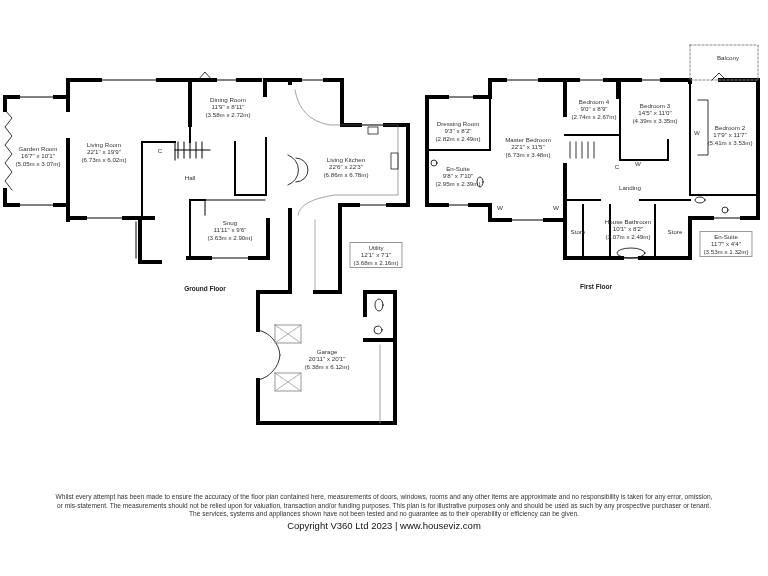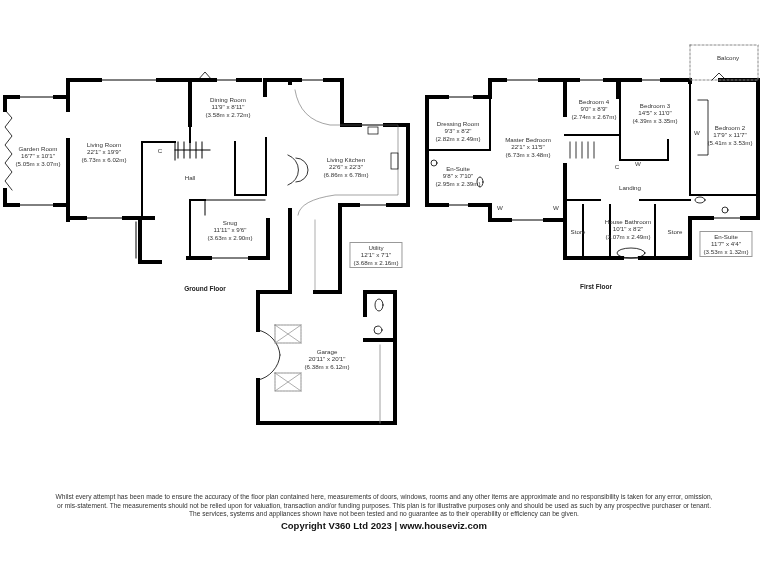--- a/index.html
+++ b/index.html
@@ -2,21 +2,21 @@
 <html><head>
 <meta charset="utf-8">
 <style>
   html, body { margin:0; padding:0; background:#ffffff; }
   body { width:768px; height:576px; position:relative; overflow:hidden; font-family:"Liberation Sans", sans-serif; color:#222; }
   svg.plan { position:absolute; left:0; top:0; }
   .lbl { position:absolute; text-align:center; font-size:6.2px; line-height:7.4px; color:#333; white-space:nowrap; transform:translateX(-50%); }
   .floor-title { position:absolute; font-size:6.5px; font-weight:bold; color:#222; transform:translateX(-50%); white-space:nowrap; }
   .boxed { border:1px solid #999; background:#fff; padding:1px 3px; }
   .footer { position:absolute; left:0; width:768px; top:493px; text-align:center; font-size:6.6px; line-height:8.6px; color:#333; }
-  .copyright { position:absolute; left:0; width:768px; top:520px; text-align:center; font-size:9.5px; font-weight:bold; color:#111; }
+  .copyright { position:absolute; left:0; width:768px; top:520px; text-align:center; font-size:9.5px; font-weight:normal; color:#111; }
 </style>
 </head>
 <body>
 
 <svg class="plan" width="768" height="576" viewBox="0 0 768 576">
   <g fill="none" stroke="#000" stroke-linecap="square">
 
     <g stroke-width="4">
       <path d="M5 97 L5 110"></path>
         <path d="M5 190 L5 205"></path>

